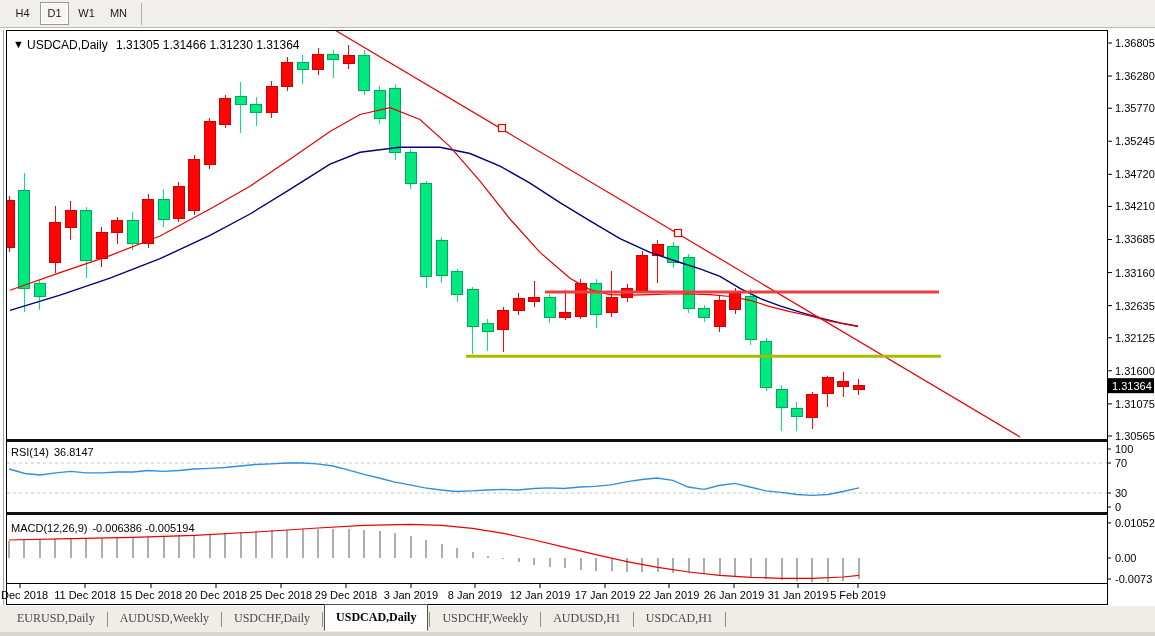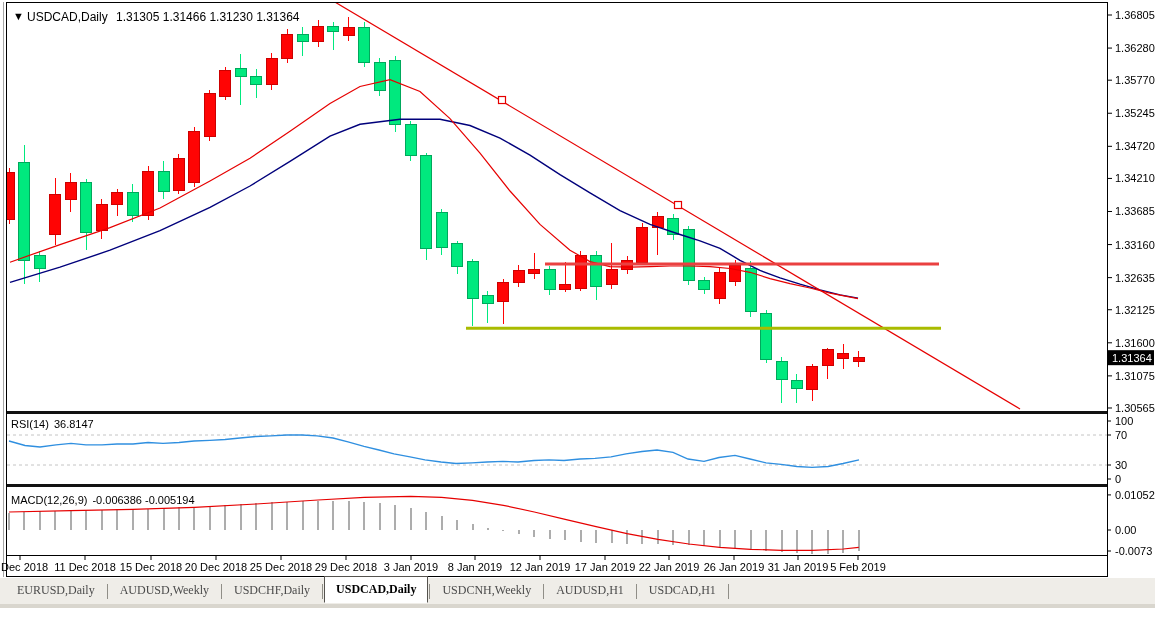--- a/index.html
+++ b/index.html
@@ -27,20 +27,30 @@
               border:1px solid #55534E;border-bottom:1px solid #fff;
               margin-top:-3px;padding-top:5px;}
   .tabsep{width:1px;height:15px;background:#908E87;margin:0 1px;}
   .bottomstrip{height:4px;background:#D9D6CE;}
 </style>
 </head>
 <body>
 
 <div class="app">
 
+  <div class="toolbar">
+    <div style="width:5px"></div>
+    <div style="display:flex;align-items:center;">
+        <div class="tfbtn">H4</div>
+        <div class="tfbtn active">D1</div>
+        <div class="tfbtn">W1</div>
+        <div class="tfbtn">MN</div>
+      </div>
+    <div class="vsep"></div>
+  </div>
 
   <svg width="1155" height="578" viewBox="0 0 1155 578">
     <defs>
       <clipPath id="mainclip">
           <rect x="7" y="3" width="1100" height="407"></rect>
         </clipPath>
       <clipPath id="rsiclip">
           <rect x="7" y="415" width="1100" height="68"></rect>
         </clipPath>
       <clipPath id="macdclip">
@@ -336,21 +346,21 @@
 
   <div class="tabbar">
       <div class="tab">EURUSD,Daily</div>
       <div class="tabsep"></div>
       <div class="tab">AUDUSD,Weekly</div>
       <div class="tabsep"></div>
       <div class="tab">USDCHF,Daily</div>
       <div class="tabsep"></div>
       <div class="tab active">USDCAD,Daily</div>
       <div class="tabsep"></div>
-      <div class="tab">USDCNH,Weekly</div>
+      <div class="tab">USDCHF,Weekly</div>
       <div class="tabsep"></div>
       <div class="tab">AUDUSD,H1</div>
       <div class="tabsep"></div>
       <div class="tab">USDCAD,H1</div>
       <div class="tabsep"></div>
     </div>
   <div class="bottomstrip"></div>
 </div>
 
 </body></html>

